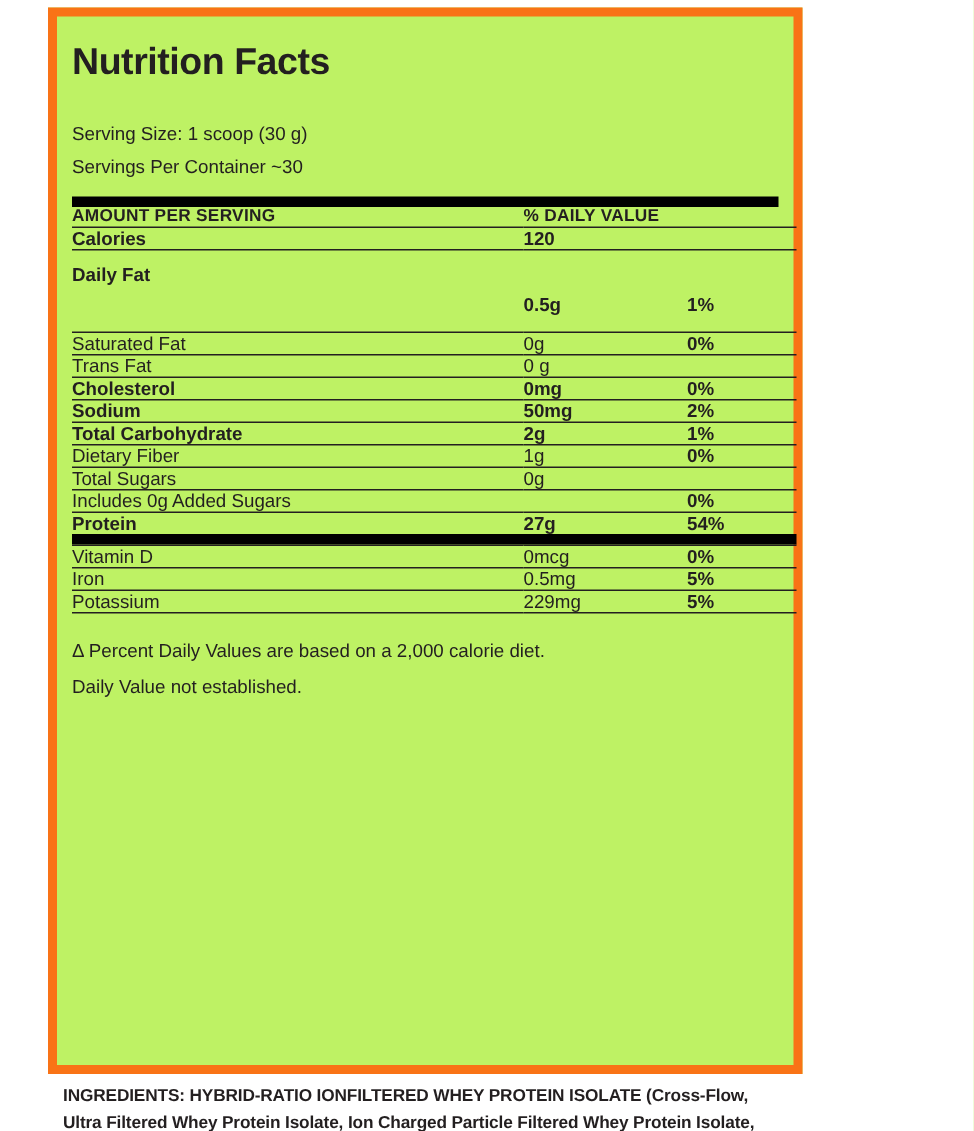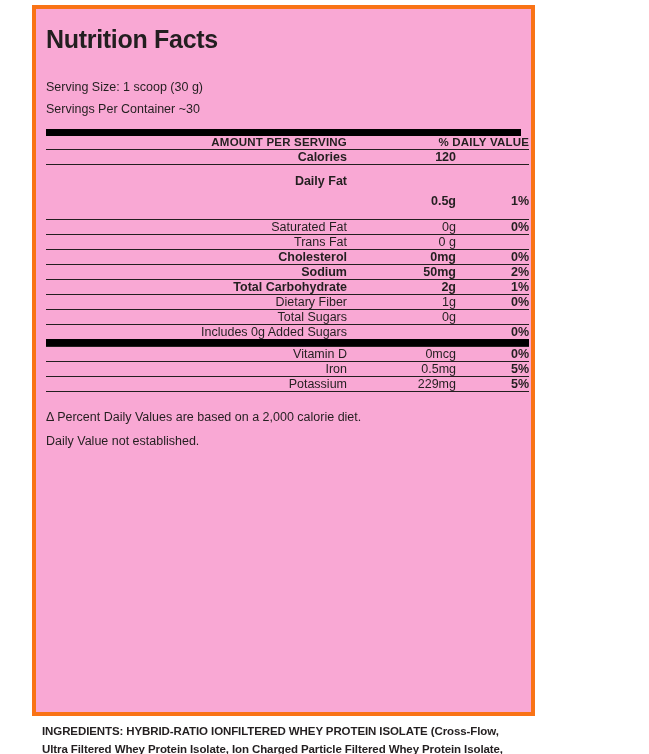--- a/index.html
+++ b/index.html
@@ -23,23 +23,23 @@
     height: 754px;
   }
 
   
   .panel {
     position: absolute;
     left: 32px;
     top: 5px;
     width: 503px;
     height: 711px;
-    border: 4px solid #f97316;
+    border: 6px solid #f97316;
     box-sizing: border-box;
-    background: #f9a8d4;
+    background: #bef264;
   }
 
   .panel-inner {
     padding: 0 10px;
   }
 
   
   .title {
     font-size: 25px;
     font-weight: bold;
@@ -72,21 +72,20 @@
 
   
   table.nutrition {
     width: 100%;
     border-collapse: collapse;
     table-layout: fixed;
   }
   table.nutrition td {
     padding: 0;
     vertical-align: top;
-    text-align: right;
   }
 
   col.c-label { width: 301px; }
   col.c-amount { width: 109px; }
   col.c-dv { width: 73px; }
 
   .row-sep td {
     border-top: 1px solid #231f20;
   }
 
@@ -224,20 +223,25 @@
             <tr class="row-sep">
               <td class="cell-label">Total Sugars</td>
               <td class="cell-amount">0g</td>
               <td class="cell-dv bold"></td>
             </tr>
             <tr class="row-sep">
               <td class="cell-label indent-2">Includes 0g Added Sugars</td>
               <td class="cell-amount"></td>
               <td class="cell-dv bold">0%</td>
             </tr>
+            <tr class="row-sep">
+              <td class="cell-label bold">Protein</td>
+              <td class="cell-amount bold">27g</td>
+              <td class="cell-dv bold">54%</td>
+            </tr>
             <tr>
               <td colspan="3" style="padding: 0px;">
                 <div class="bar-thick protein-divider"></div>
               </td>
             </tr>
             <tr class="row-sep">
               <td class="cell-label">Vitamin D</td>
               <td class="cell-amount">0mcg</td>
               <td class="cell-dv bold">0%</td>
             </tr>

